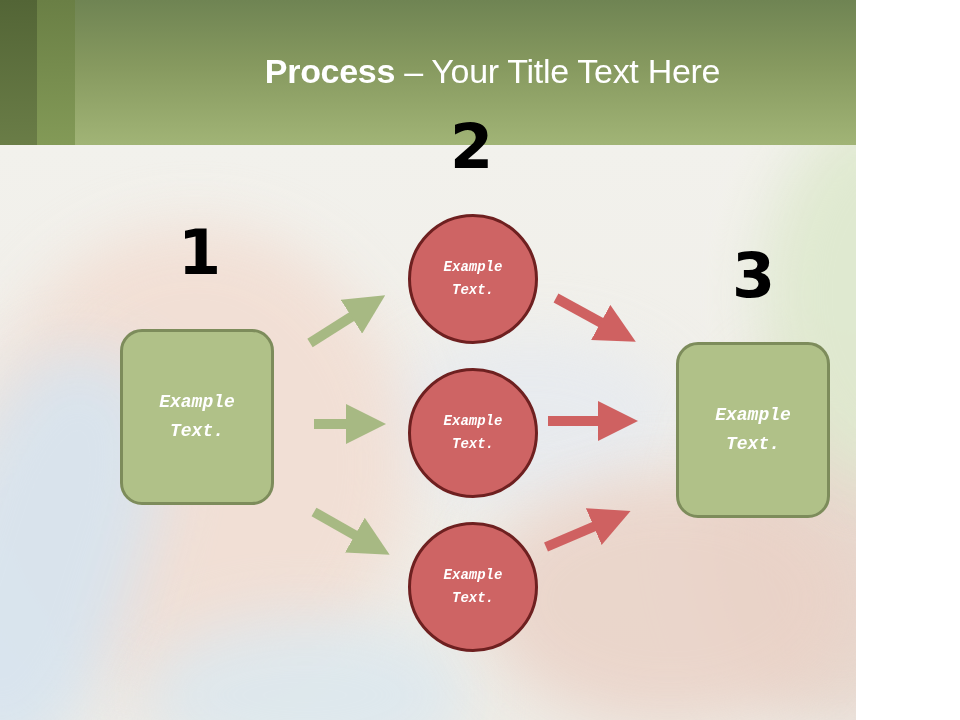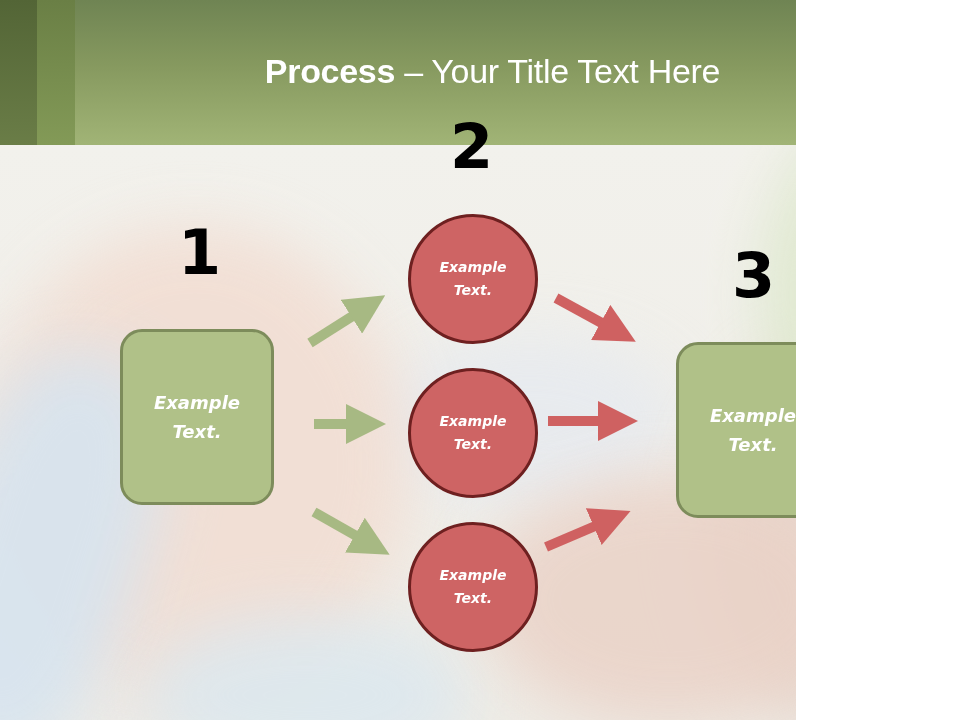--- a/index.html
+++ b/index.html
@@ -1,17 +1,17 @@
 <!DOCTYPE html>
 <html><head>
 <meta charset="utf-8">
 <style>
   html, body { margin: 0; padding: 0; }
   body { width: 960px; height: 720px; overflow: hidden; font-family: "DejaVu Sans", "Liberation Sans", sans-serif; }
-  .slide { position: relative; width: 796px; height: 720px; overflow: hidden; background: #f3f2ee; }
+  .slide { position: relative; width: 856px; height: 720px; overflow: hidden; background: #f3f2ee; }
 
   
   .bg { position: absolute; left: 0; top: 145px; width: 960px; height: 575px; overflow: hidden;
         background: linear-gradient(180deg, #f2f1ec 0%, #eeece6 100%); }
   .blob { position: absolute; border-radius: 50%; filter: blur(30px); }
   .b-head { left: -20px; top: 80px; width: 430px; height: 480px; background: #f2ddd2; opacity: .85; }
   .b-blanket { left: -60px; top: 200px; width: 200px; height: 420px; background: #d7e4ef; opacity: .9; transform: rotate(18deg); border-radius: 40%; }
   .b-blanket2 { left: 140px; top: 470px; width: 330px; height: 160px; background: #dde8ee; opacity: .9; }
   .b-hand { left: 480px; top: 330px; width: 380px; height: 250px; background: #ead2c7; opacity: .85; }
   .b-arm { left: 700px; top: 200px; width: 280px; height: 380px; background: #e4cfc4; opacity: .7; }
@@ -43,21 +43,21 @@
   .box3 { left: 676px; top: 342px; }
 
   .circle { position: absolute; width: 130px; height: 130px; border-radius: 50%; background: #ce6464;
             border: 3px solid #6e2020; box-sizing: border-box; display: flex; align-items: center; justify-content: center;
             text-align: center; color: #ffffff; font-style: italic; font-weight: bold; font-size: 14px; line-height: 23px;
             font-family: "DejaVu Sans", sans-serif; }
   .c1 { left: 408px; top: 214px; }
   .c2 { left: 408px; top: 368px; }
   .c3 { left: 408px; top: 522px; }
 
-  .txt { display: block; }
+  .txt { display: block; font-family: Liberation Mono, monospace; }
   svg.arrows { position: absolute; left: 0; top: 0; width: 960px; height: 720px; pointer-events: none; }
 </style>
 </head>
 <body>
 
 <div class="slide">
   <div class="bg">
     <div class="blob b-bottle"></div>
     <div class="blob b-head"></div>
     <div class="blob b-blanket"></div>

